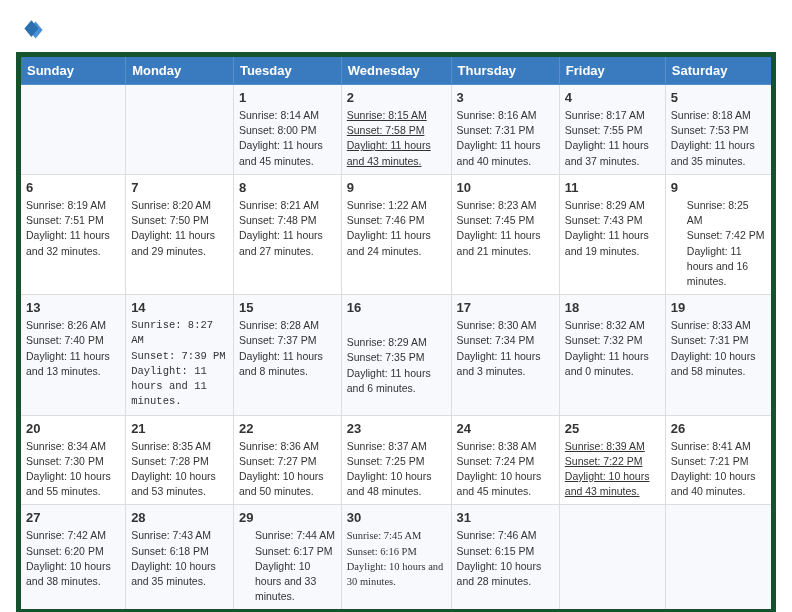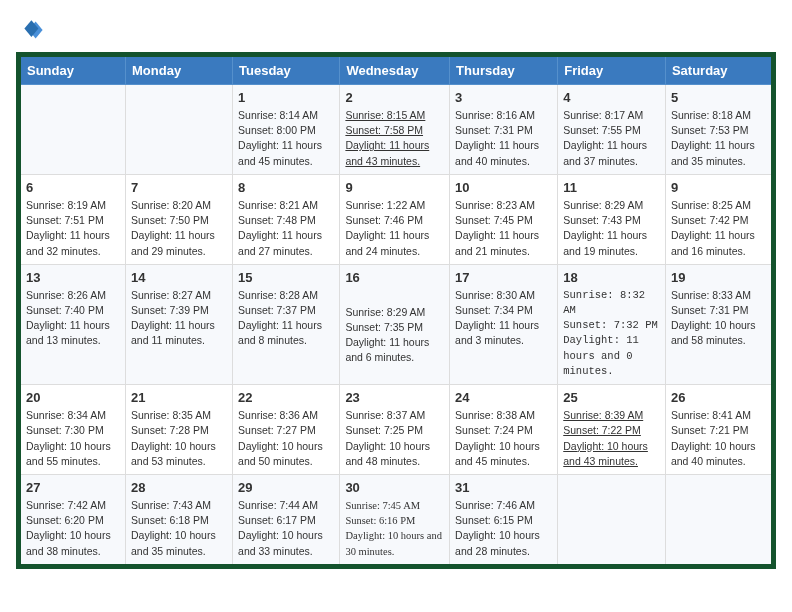--- a/index.html
+++ b/index.html
@@ -183,35 +183,35 @@
 Daylight: 11 hours and 21 minutes.</div>
         </td>
         <td>
           <div class="day-num">11</div>
           <div class="day-info" style="white-space: pre-line;">Sunrise: 8:29 AM
 Sunset: 7:43 PM
 Daylight: 11 hours and 19 minutes.</div>
         </td>
         <td>
           <div class="day-num">9</div>
-          <div class="day-info" style="white-space: pre-line;">Sunrise: 8:25 AM
+          <div class="day-info" style="white-space: pre-line; margin-left: 16px;">Sunrise: 8:25 AM
 Sunset: 7:42 PM
 Daylight: 11 hours and 16 minutes.</div>
         </td>
       </tr>
       <tr>
         <td>
           <div class="day-num">13</div>
           <div class="day-info" style="white-space: pre-line;">Sunrise: 8:26 AM
 Sunset: 7:40 PM
 Daylight: 11 hours and 13 minutes.</div>
         </td>
         <td>
           <div class="day-num">14</div>
-          <div class="day-info" style="white-space: pre-line;">Sunrise: 8:27 AM
+          <div class="day-info" style="white-space: pre-line; font-family: Liberation Mono, monospace;">Sunrise: 8:27 AM
 Sunset: 7:39 PM
 Daylight: 11 hours and 11 minutes.</div>
         </td>
         <td>
           <div class="day-num">15</div>
           <div class="day-info" style="white-space: pre-line;">Sunrise: 8:28 AM
 Sunset: 7:37 PM
 Daylight: 11 hours and 8 minutes.</div>
         </td>
         <td>
@@ -221,21 +221,21 @@
 Daylight: 11 hours and 6 minutes.</div>
         </td>
         <td>
           <div class="day-num">17</div>
           <div class="day-info" style="white-space: pre-line;">Sunrise: 8:30 AM
 Sunset: 7:34 PM
 Daylight: 11 hours and 3 minutes.</div>
         </td>
         <td>
           <div class="day-num">18</div>
-          <div class="day-info" style="white-space: pre-line; font-family: Liberation Mono, monospace;">Sunrise: 8:32 AM
+          <div class="day-info" style="white-space: pre-line;">Sunrise: 8:32 AM
 Sunset: 7:32 PM
 Daylight: 11 hours and 0 minutes.</div>
         </td>
         <td>
           <div class="day-num">19</div>
           <div class="day-info" style="white-space: pre-line;">Sunrise: 8:33 AM
 Sunset: 7:31 PM
 Daylight: 10 hours and 58 minutes.</div>
         </td>
       </tr>
@@ -291,21 +291,21 @@
 Daylight: 10 hours and 38 minutes.</div>
         </td>
         <td>
           <div class="day-num">28</div>
           <div class="day-info" style="white-space: pre-line;">Sunrise: 7:43 AM
 Sunset: 6:18 PM
 Daylight: 10 hours and 35 minutes.</div>
         </td>
         <td>
           <div class="day-num">29</div>
-          <div class="day-info" style="white-space: pre-line;">Sunrise: 7:44 AM
+          <div class="day-info" style="white-space: pre-line; margin-left: 16px;">Sunrise: 7:44 AM
 Sunset: 6:17 PM
 Daylight: 10 hours and 33 minutes.</div>
         </td>
         <td>
           <div class="day-num">30</div>
           <div class="day-info" style="white-space: pre-line; font-family: Liberation Serif, serif;">Sunrise: 7:45 AM
 Sunset: 6:16 PM
 Daylight: 10 hours and 30 minutes.</div>
         </td>
         <td>

